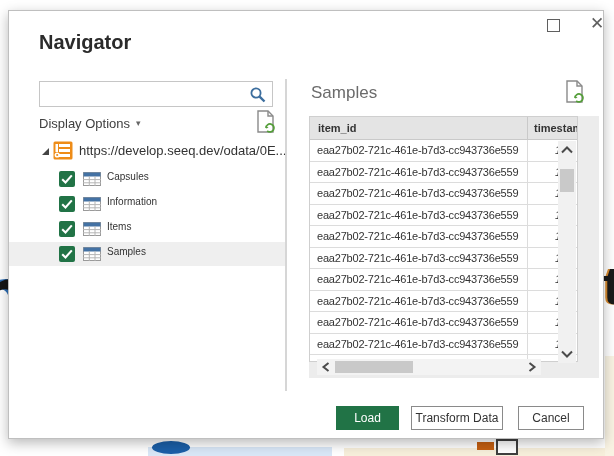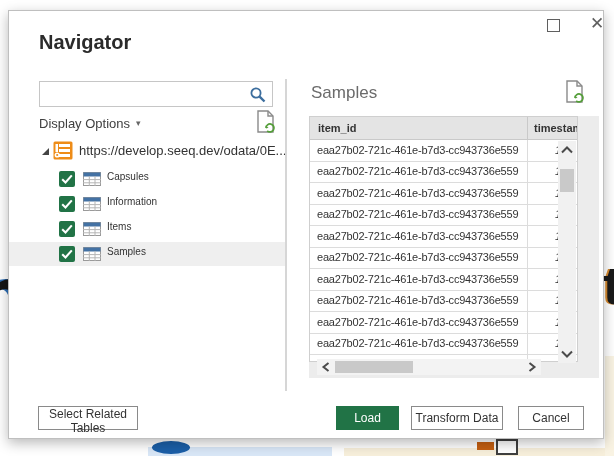--- a/index.html
+++ b/index.html
@@ -61,21 +61,21 @@
 
   
   .preview-title { position:absolute; left:302px; top:72px; font-size:17px; color:#6b6b6b; }
   .preview-area { position:absolute; left:300px; top:105px; width:290px; height:262px; background:#ececec;padding-left:20px; }
   .ptable { position:absolute; left:0; top:0; width:269px; height:246px; overflow:hidden; background:#fff;
     border:1px solid #cfcfcf; }
   .thead { display:flex; height:23px; background:#e4e4e4; border-bottom:1px solid #c9c9c9; }
   .th { font-size:11px; font-weight:bold; color:#333; line-height:23px; overflow:hidden; white-space:nowrap; }
   .th.c1 { width:218px; padding-left:8px; border-right:1px solid #c9c9c9; }
   .th.c2 { flex:1; padding-left:6px; }
-  .trow { display:flex; height:21.5px; border-bottom:1px solid #dcdcdc; background:#fff;align-items:center; }
+  .trow { display:flex; height:21.5px; border-bottom:1px solid #dcdcdc; background:#fff; }
   .tcell { font-size:11px; color:#333; line-height:21px; overflow:hidden; white-space:nowrap; }
   .tcell.c1 { width:218px; padding-left:7px; border-right:1px solid #dcdcdc; letter-spacing:-.2px; }
   .tcell.c2 { flex:1; font-style:italic; text-align:right; padding-right:16px; color:#2b2b2b; }
 
   
   .vscroll { position:absolute; left:249px; top:25px; width:18px; height:222px; background:#f1f1f1; }
   .vscroll .arrow-up { position:absolute; left:1px; top:2px; }
   .vscroll .arrow-down { position:absolute; left:1px; bottom:2px; }
   .vscroll .thumb { position:absolute; left:2px; top:28px; width:14px; height:23px; background:#c9c9c9; }
   .hscroll { position:absolute; left:8px; top:243px; width:224px; height:16px; background:#f3f3f3; }
@@ -292,18 +292,17 @@
         <svg class="arrow-left" width="14" height="14" viewBox="0 0 14 14">
           <polyline points="9.5,3 4.5,7 9.5,11" fill="none" stroke="#4a4a4a" stroke-width="2"></polyline>
         </svg>
         <div class="thumb"></div>
         <svg class="arrow-right" width="14" height="14" viewBox="0 0 14 14">
           <polyline points="4.5,3 9.5,7 4.5,11" fill="none" stroke="#4a4a4a" stroke-width="2"></polyline>
         </svg>
       </div>
     </div>
 
-    <button class="btn btn-select-related">Select Related Tables</button>
     <button class="btn btn-load">Load</button>
     <button class="btn btn-transform">Transform Data</button>
     <button class="btn btn-cancel">Cancel</button>
   </div>
 </div>
 
 </body></html>

